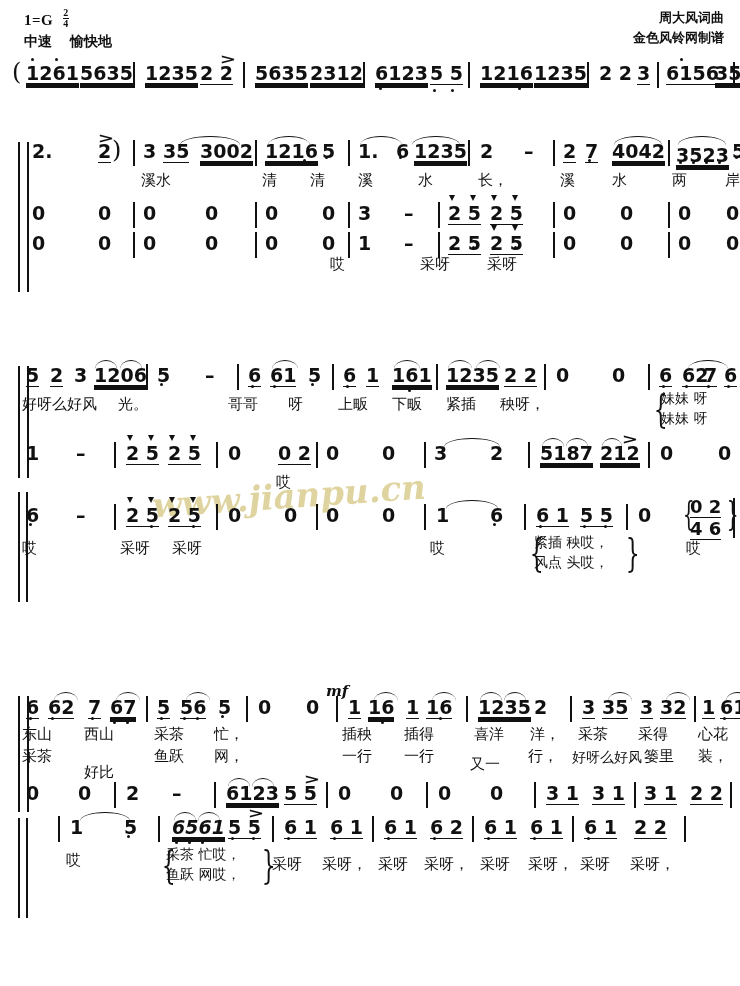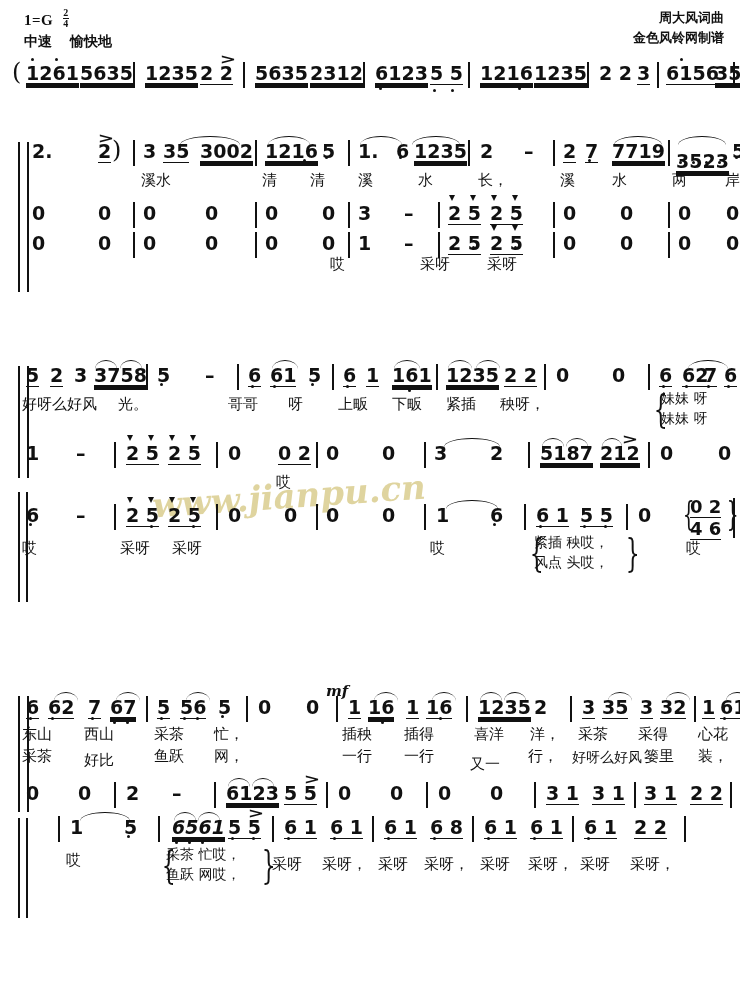--- a/index.html
+++ b/index.html
@@ -172,29 +172,29 @@
 
     <span class="bar" style="left:468px;top:8px;"></span>
     <span class="n" style="left:480px;top:10px;">2</span>
     <span class="dash" style="left:524px;top:10px;">–</span>
 
     <span class="bar" style="left:553px;top:8px;"></span>
     <span class="n beam1" style="left:563px;top:10px;">2</span>
     <span class="n beam1" style="left:585px;top:10px;">7</span>
     <span class="odot lo" style="left:588px;bottom:4px;"></span>
     <span class="slur" style="left:614px;top:4px;width:48px;"></span>
-    <span class="n beam2" style="left:612px;top:10px;">7719</span>
+    <span class="n beam2" style="left:612px;top:10px;">4042</span>
     <span class="odot lo" style="left:615px;bottom:2px;"></span>
     <span class="odot lo" style="left:628px;bottom:2px;"></span>
     <span class="odot lo" style="left:641px;bottom:2px;"></span>
     <span class="odot lo" style="left:654px;bottom:2px;"></span>
 
     <span class="bar" style="left:668px;top:8px;"></span>
     <span class="slur" style="left:678px;top:4px;width:48px;"></span>
-    <span class="n beam2" style="left:676px;top:20px;">3523</span>
+    <span class="n beam2" style="left:676px;top:14px;">3523</span>
     <span class="odot lo" style="left:679px;bottom:2px;"></span>
     <span class="odot lo" style="left:692px;bottom:2px;"></span>
     <span class="odot lo" style="left:705px;bottom:2px;"></span>
     <span class="odot lo" style="left:718px;bottom:2px;"></span>
     <span class="n" style="left:732px;top:10px;">5</span>
     <span class="odot lo" style="left:735px;bottom:7px;"></span>
   </div>
 
   <div class="lrow" style="height:28px;">
     <span class="ly" style="left:141px;top:6px;">溪水</span>
@@ -274,21 +274,21 @@
 <div class="staffline" style="top:358px;">
   <div class="brace" style="top:8px;height:112px;"></div>
   <div class="brace2" style="top:134px;height:110px;"></div>
 
   <div class="nrow">
     <span class="n beam1" style="left:26px;top:8px;">5</span>
     <span class="n beam1" style="left:50px;top:8px;">2</span>
     <span class="n" style="left:74px;top:8px;">3</span>
     <span class="slur" style="left:95px;top:2px;width:22px;"></span>
     <span class="slur" style="left:120px;top:2px;width:22px;"></span>
-    <span class="n beam2" style="left:94px;top:8px;">3758</span>
+    <span class="n beam2" style="left:94px;top:8px;">1206</span>
     <span class="odot lo" style="left:126px;bottom:4px;"></span>
 
     <span class="bar" style="left:146px;top:6px;"></span>
     <span class="n" style="left:157px;top:8px;">5</span>
     <span class="odot lo" style="left:160px;bottom:6px;"></span>
     <span class="dash" style="left:205px;top:8px;">–</span>
 
     <span class="bar" style="left:237px;top:6px;"></span>
     <span class="n beam1" style="left:248px;top:8px;">6</span>
     <span class="odot lo" style="left:251px;bottom:4px;"></span>
@@ -506,21 +506,21 @@
     <span class="ly" style="left:404px;top:2px;">插得</span>
     <span class="ly" style="left:474px;top:2px;">喜洋</span>
     <span class="ly" style="left:530px;top:2px;">洋，</span>
     <span class="ly" style="left:578px;top:2px;">采茶</span>
     <span class="ly" style="left:638px;top:2px;">采得</span>
     <span class="ly" style="left:698px;top:2px;">心花</span>
   </div>
 
   <div class="lrow">
     <span class="ly" style="left:22px;top:0px;">采茶</span>
-    <span class="ly" style="left:84px;top:4px;">好比</span>
+    <span class="ly" style="left:84px;top:16px;">好比</span>
     <span class="ly" style="left:154px;top:0px;">鱼跃</span>
     <span class="ly" style="left:214px;top:0px;">网，</span>
     <span class="ly" style="left:342px;top:0px;">一行</span>
     <span class="ly" style="left:404px;top:0px;">一行</span>
     <span class="ly" style="left:470px;top:0px;margin-top:8px;">又一</span>
     <span class="ly" style="left:528px;top:0px;">行，</span>
     <span class="ly sm" style="left:572px;top:1px;">好呀么好风</span>
     <span class="ly" style="left:644px;top:0px;">篓里</span>
     <span class="ly" style="left:698px;top:0px;">装，</span>
   </div>
@@ -574,21 +574,21 @@
 
     <span class="bar" style="left:272px;top:6px;"></span>
     <span class="n beam1" style="left:284px;top:8px;">6 1</span>
     <span class="odot lo" style="left:287px;bottom:4px;"></span>
     <span class="n beam1" style="left:330px;top:8px;">6 1</span>
     <span class="odot lo" style="left:333px;bottom:4px;"></span>
 
     <span class="bar" style="left:372px;top:6px;"></span>
     <span class="n beam1" style="left:384px;top:8px;">6 1</span>
     <span class="odot lo" style="left:387px;bottom:4px;"></span>
-    <span class="n beam1" style="left:430px;top:8px;">6 8</span>
+    <span class="n beam1" style="left:430px;top:8px;">6 2</span>
     <span class="odot lo" style="left:433px;bottom:4px;"></span>
 
     <span class="bar" style="left:472px;top:6px;"></span>
     <span class="n beam1" style="left:484px;top:8px;">6 1</span>
     <span class="odot lo" style="left:487px;bottom:4px;"></span>
     <span class="n beam1" style="left:530px;top:8px;">6 1</span>
     <span class="odot lo" style="left:533px;bottom:4px;"></span>
 
     <span class="bar" style="left:572px;top:6px;"></span>
     <span class="n beam1" style="left:584px;top:8px;">6 1</span>

